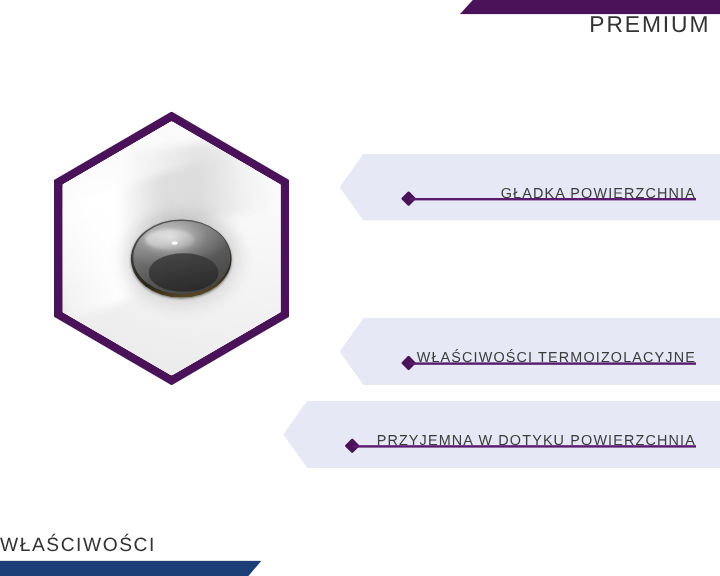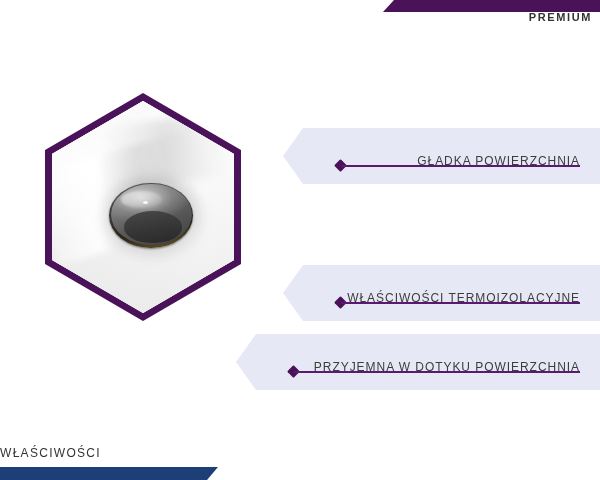--- a/index.html
+++ b/index.html
@@ -28,24 +28,24 @@
     top: 0px;
     width: 217px;
     height: 12px;
     background: #4a1258;
     clip-path: polygon(11px 0, 100% 0, 100% 100%, 0 100%);
   }
   .premium-title {
     position: absolute;
     right: 8px;
     top: 11px;
-    font-size: 11px;
+    font-size: 19px;
     letter-spacing: 1.6px;
     color: #333333;
-    font-weight: 700;
+    font-weight: 400;
     white-space: nowrap;
   }
 
   
   .hex-wrap {
     position: absolute;
     left: 45px;
     top: 93px;
     width: 196px;
     height: 228px;
@@ -204,21 +204,21 @@
   .f1 { left: 283px; top: 128px; width: 317px; }
   .f2 { left: 283px; top: 197px; width: 317px; }
   .f3 { left: 283px; top: 265px; width: 317px; text-align: center; }
   .f4 { left: 236px; top: 334px; width: 364px; text-align: center; }
 
   
   .bottom-title {
     position: absolute;
     left: 0px;
     top: 446px;
-    font-size: 12px;
+    font-size: 16px;
     letter-spacing: 1.3px;
     color: #333333;
     white-space: nowrap;
   }
   .bottom-banner {
     position: absolute;
     left: 0px;
     top: 467px;
     width: 218px;
     height: 13px;

